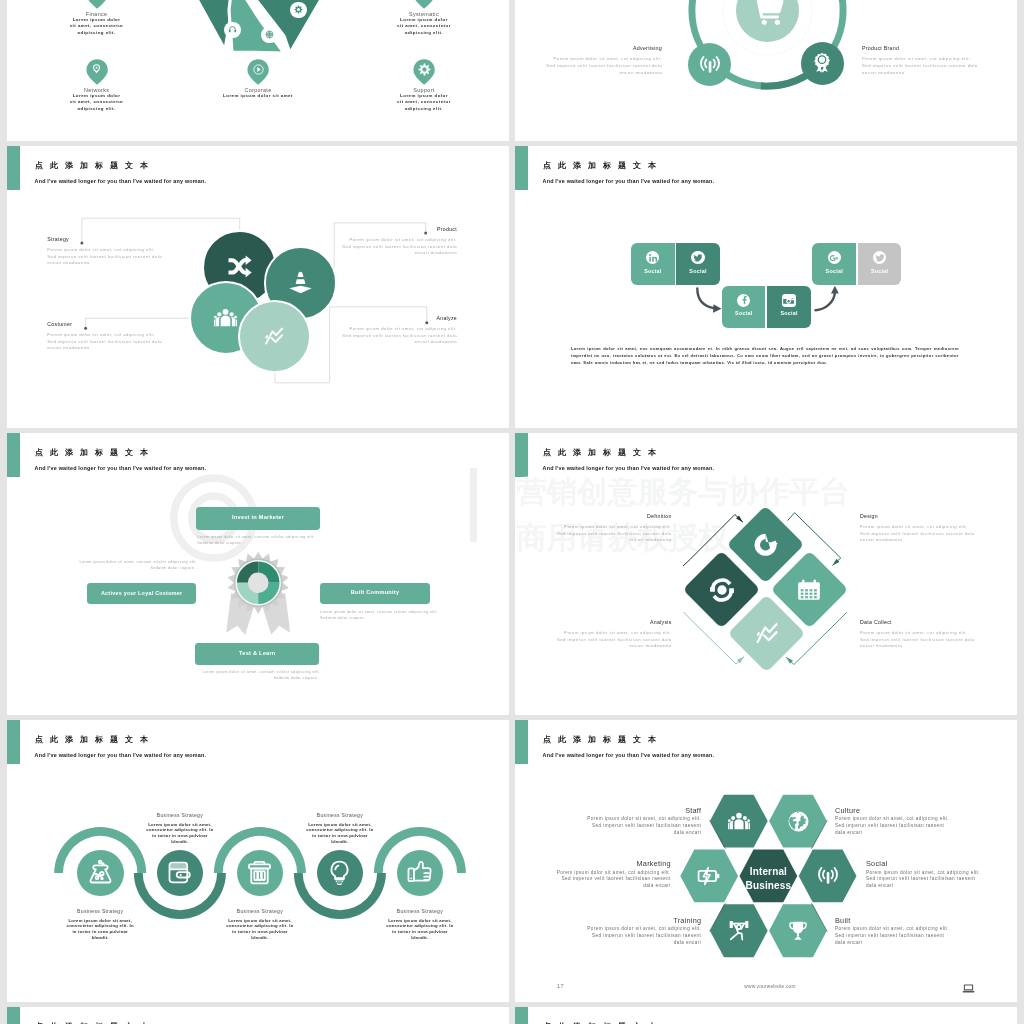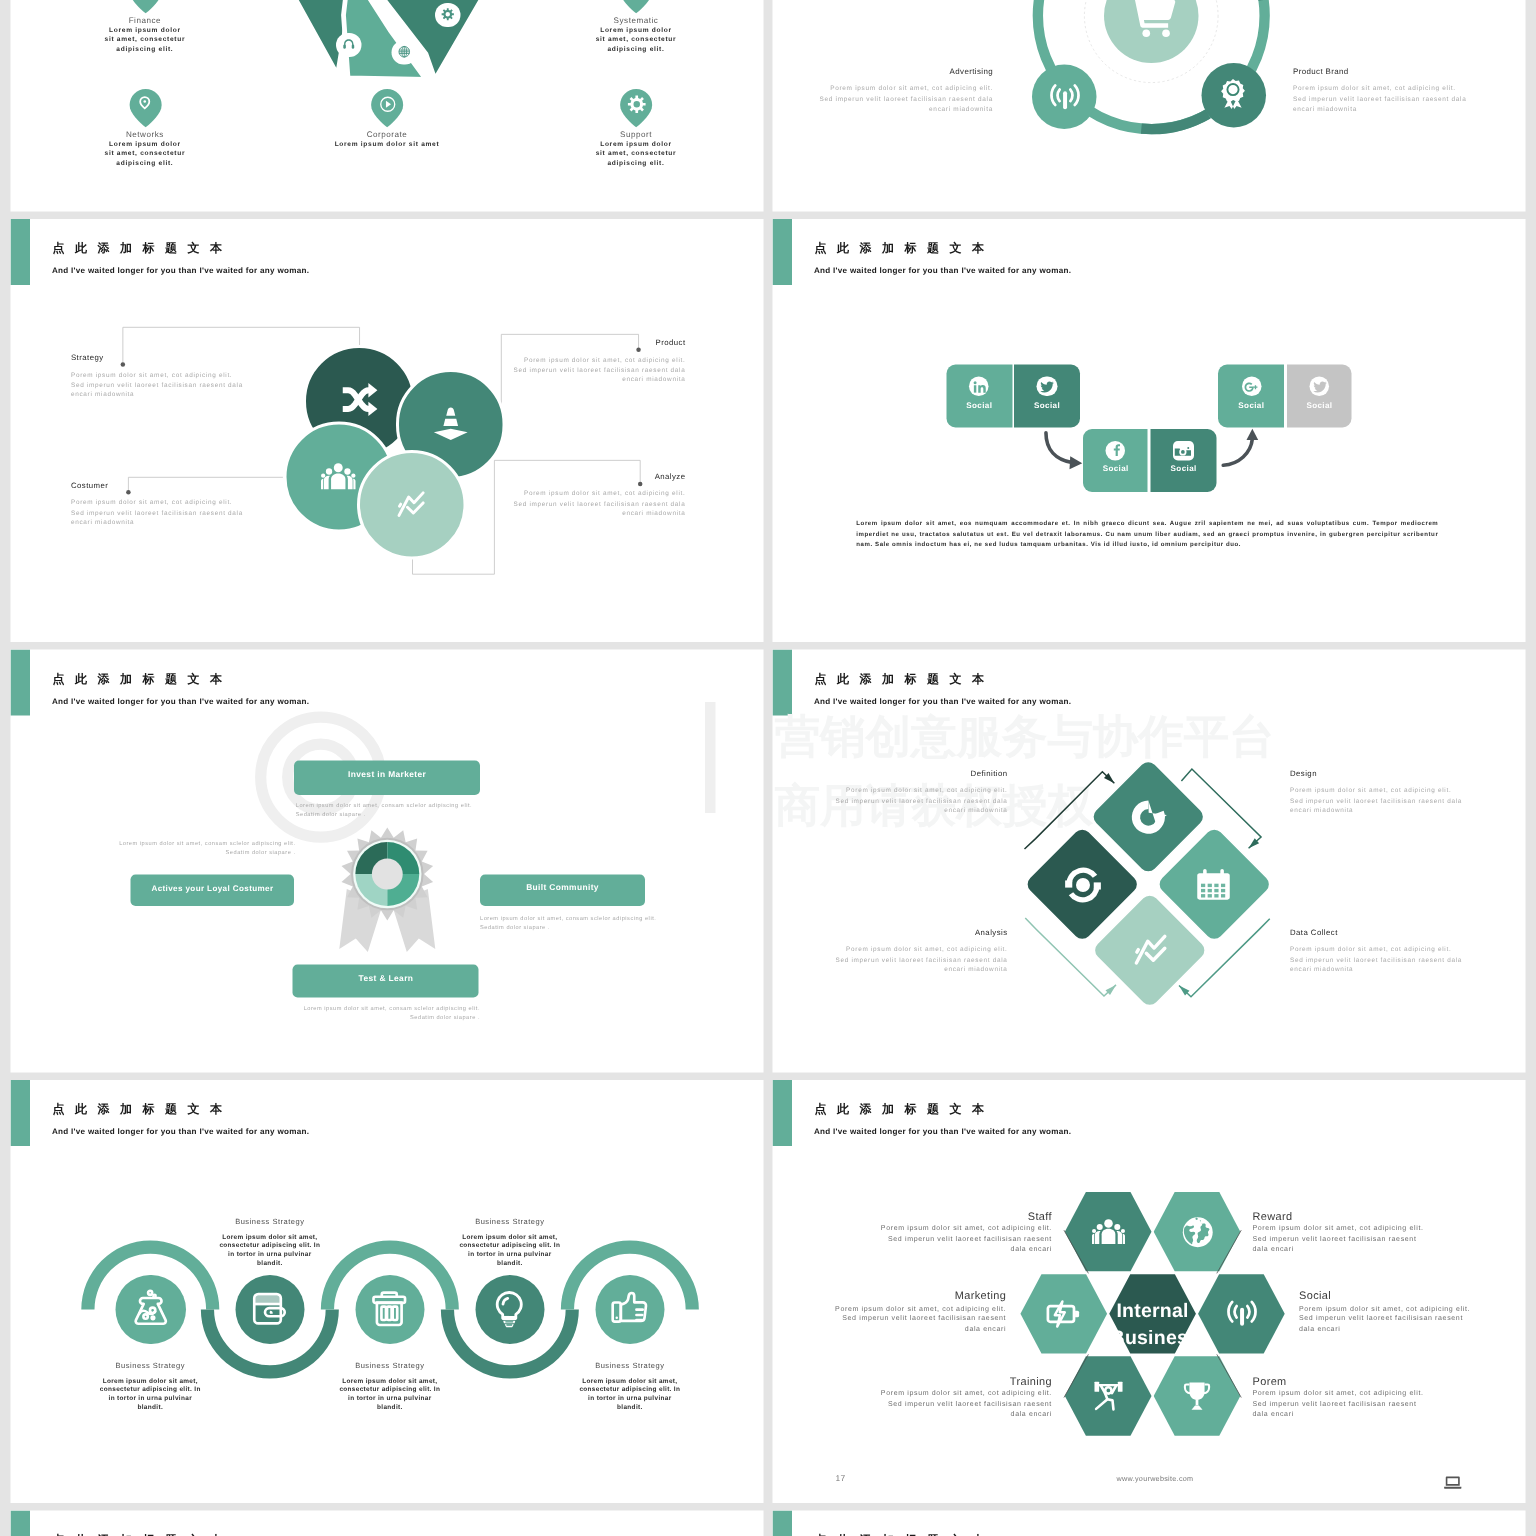--- a/index.html
+++ b/index.html
@@ -658,43 +658,43 @@
           <path d="M11.0 14.2h2.0v4.2h-2.0z"></path>
           <path d="M8.0 21.6l2.6-3.0h2.8l2.6 3.0z"></path>
         </g>
         <g fill="none" stroke="#fff" stroke-width="1.5">
           <path d="M6.5 3.3H4.2a1 1 0 0 0-1 1v1.2c0 2.2 1.7 4.0 3.8 4.2"></path>
           <path d="M17.5 3.3h2.3a1 1 0 0 1 1 1v1.2c0 2.2-1.7 4.0-3.8 4.2"></path>
         </g>
       </svg>
     </div>
   <div style="position:absolute;left:222.4px;top:127.4px;width:62.0px;height:57.0px;background:#2b5950;clip-path:polygon(26% 3.6%,74% 3.6%,96.6% 50%,74% 96.4%,26% 96.4%,3.4% 50%);"></div>
-  <div style="position:absolute;left:225.4px;top:144.9px;width:56px;text-align:center;font-size:13px;font-weight:700;color:#fff;line-height:1.42;letter-spacing:.15px;">
+  <div style="position:absolute;left:225.4px;top:144.9px;width:56px;text-align:center;font-size:10px;font-weight:700;color:#fff;line-height:1.42;letter-spacing:.15px;">
       <div>Internal</div>
       <div>Business</div>
     </div>
   <svg width="502" height="282" viewBox="0 0 502 282" style="position:absolute;left:0;top:0;">
    <g stroke="#4a4a4a" stroke-width="0.5" fill="none">
      <path d="M194.3 100.1 L210.6 128.9"></path>
      <path d="M312.5 100.1 L296.2 128.9"></path>
      <path d="M194.3 211.7 L210.6 182.9"></path>
      <path d="M312.5 211.7 L296.2 182.9"></path>
    </g>
   </svg>
   <div class="lbl" style="left:69.3px;top:85.5px;width:117px;text-align:right;font-size:7.3px;color:#3b3b3b;letter-spacing:.25px;">Staff</div>
   <div class="desc" style="left:69.3px;top:95.8px;width:117px;text-align:right;font-size:4.7px;line-height:1.46;letter-spacing:.42px;color:#6e6e6e;">Porem ipsum dolor sit amet, cot adipicing elit. Sed imperun velit laoreet facilisisan raesent dala encari</div>
-  <div class="lbl" style="left:320.0px;top:85.5px;width:117px;text-align:left;font-size:7.3px;color:#3b3b3b;letter-spacing:.25px;">Reward</div>
+  <div class="lbl" style="left:320.0px;top:85.5px;width:117px;text-align:left;font-size:7.3px;color:#3b3b3b;letter-spacing:.25px;">Culture</div>
   <div class="desc" style="left:320.0px;top:95.8px;width:117px;text-align:left;font-size:4.7px;line-height:1.46;letter-spacing:.42px;color:#6e6e6e;">Porem ipsum dolor sit amet, cot adipicing elit. Sed imperun velit laoreet facilisisan raesent dala encari</div>
   <div class="lbl" style="left:38.8px;top:139.3px;width:117px;text-align:right;font-size:7.3px;color:#3b3b3b;letter-spacing:.25px;">Marketing</div>
   <div class="desc" style="left:38.8px;top:149.6px;width:117px;text-align:right;font-size:4.7px;line-height:1.46;letter-spacing:.42px;color:#6e6e6e;">Porem ipsum dolor sit amet, cot adipicing elit. Sed imperun velit laoreet facilisisan raesent dala encari</div>
   <div class="lbl" style="left:351.0px;top:139.3px;width:117px;text-align:left;font-size:7.3px;color:#3b3b3b;letter-spacing:.25px;">Social</div>
   <div class="desc" style="left:351.0px;top:149.6px;width:117px;text-align:left;font-size:4.7px;line-height:1.46;letter-spacing:.42px;color:#6e6e6e;">Porem ipsum dolor sit amet, cot adipicing elit. Sed imperun velit laoreet facilisisan raesent dala encari</div>
   <div class="lbl" style="left:69.3px;top:195.5px;width:117px;text-align:right;font-size:7.3px;color:#3b3b3b;letter-spacing:.25px;">Training</div>
   <div class="desc" style="left:69.3px;top:205.8px;width:117px;text-align:right;font-size:4.7px;line-height:1.46;letter-spacing:.42px;color:#6e6e6e;">Porem ipsum dolor sit amet, cot adipicing elit. Sed imperun velit laoreet facilisisan raesent dala encari</div>
-  <div class="lbl" style="left:320.0px;top:195.5px;width:117px;text-align:left;font-size:7.3px;color:#3b3b3b;letter-spacing:.25px;">Porem</div>
+  <div class="lbl" style="left:320.0px;top:195.5px;width:117px;text-align:left;font-size:7.3px;color:#3b3b3b;letter-spacing:.25px;">Built</div>
   <div class="desc" style="left:320.0px;top:205.8px;width:117px;text-align:left;font-size:4.7px;line-height:1.46;letter-spacing:.42px;color:#6e6e6e;">Porem ipsum dolor sit amet, cot adipicing elit. Sed imperun velit laoreet facilisisan raesent dala encari</div>
   <div style="position:absolute;left:42.0px;top:263.0px;font-size:5.6px;color:#777;letter-spacing:.3px;">17</div>
   <div style="position:absolute;left:185.0px;top:264.0px;width:140px;text-align:center;font-size:4.8px;color:#777;letter-spacing:.2px;">www.yourwebsite.com</div>
   <div style="position:absolute;left:447.0px;top:262.0px;">
       <svg viewBox="0 0 24 24" width="13" height="13">
         <g fill="#555">
           <path d="M4.4 4.4h15.2c.6 0 1 .5 1 1v10.2H3.4V5.4c0-.5.4-1 1-1zM5.4 6.4v7.2h13.2V6.4z"></path>
           <path d="M1.4 16.8h21.2v1.6c0 .6-.5 1.1-1.1 1.1H2.5c-.6 0-1.1-.5-1.1-1.1z"></path>
         </g>
       </svg>

